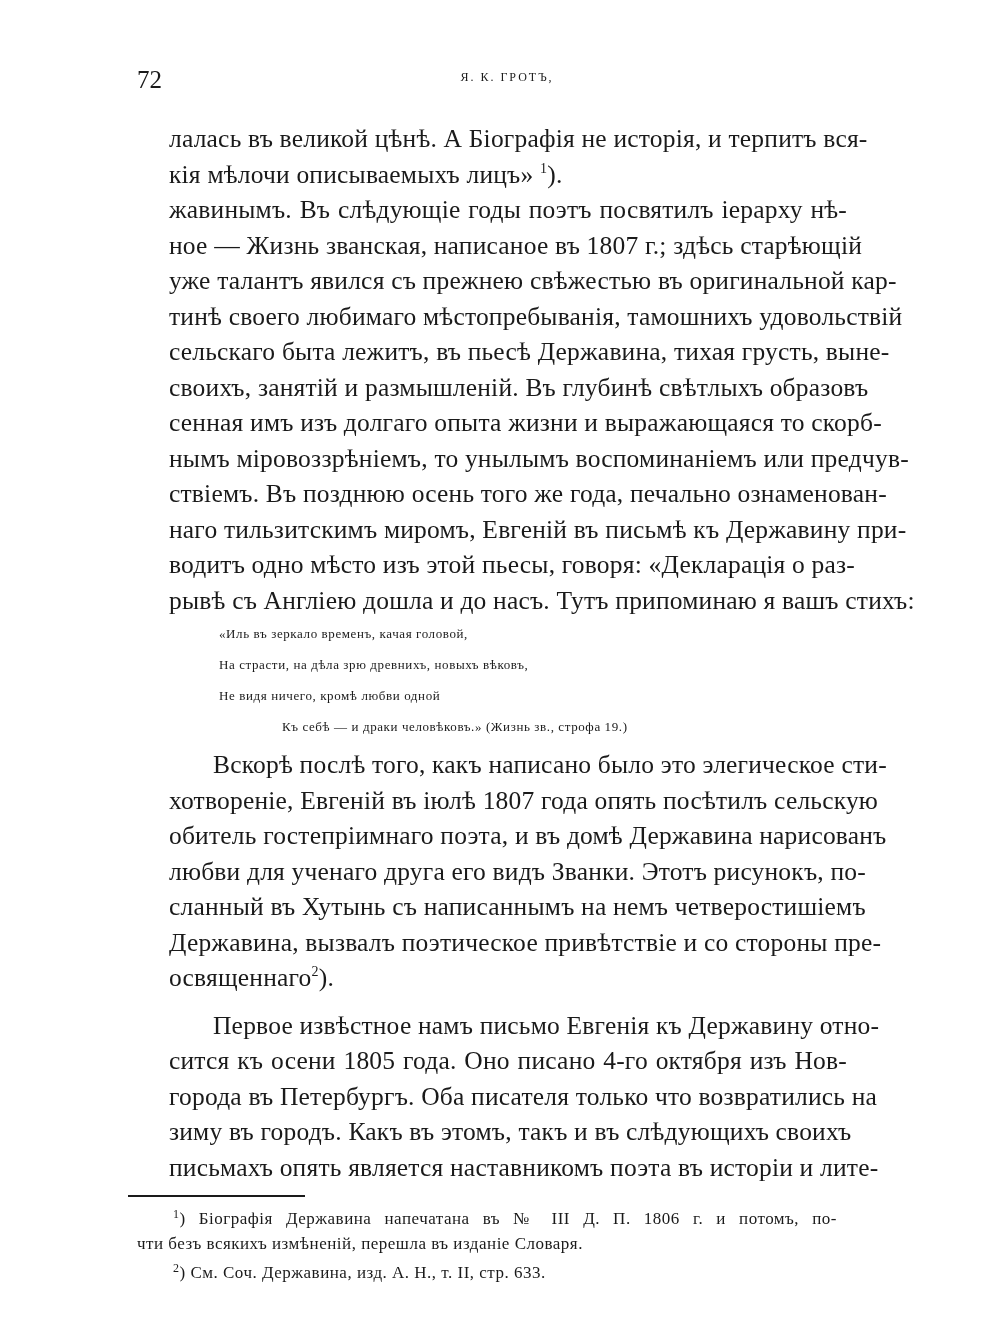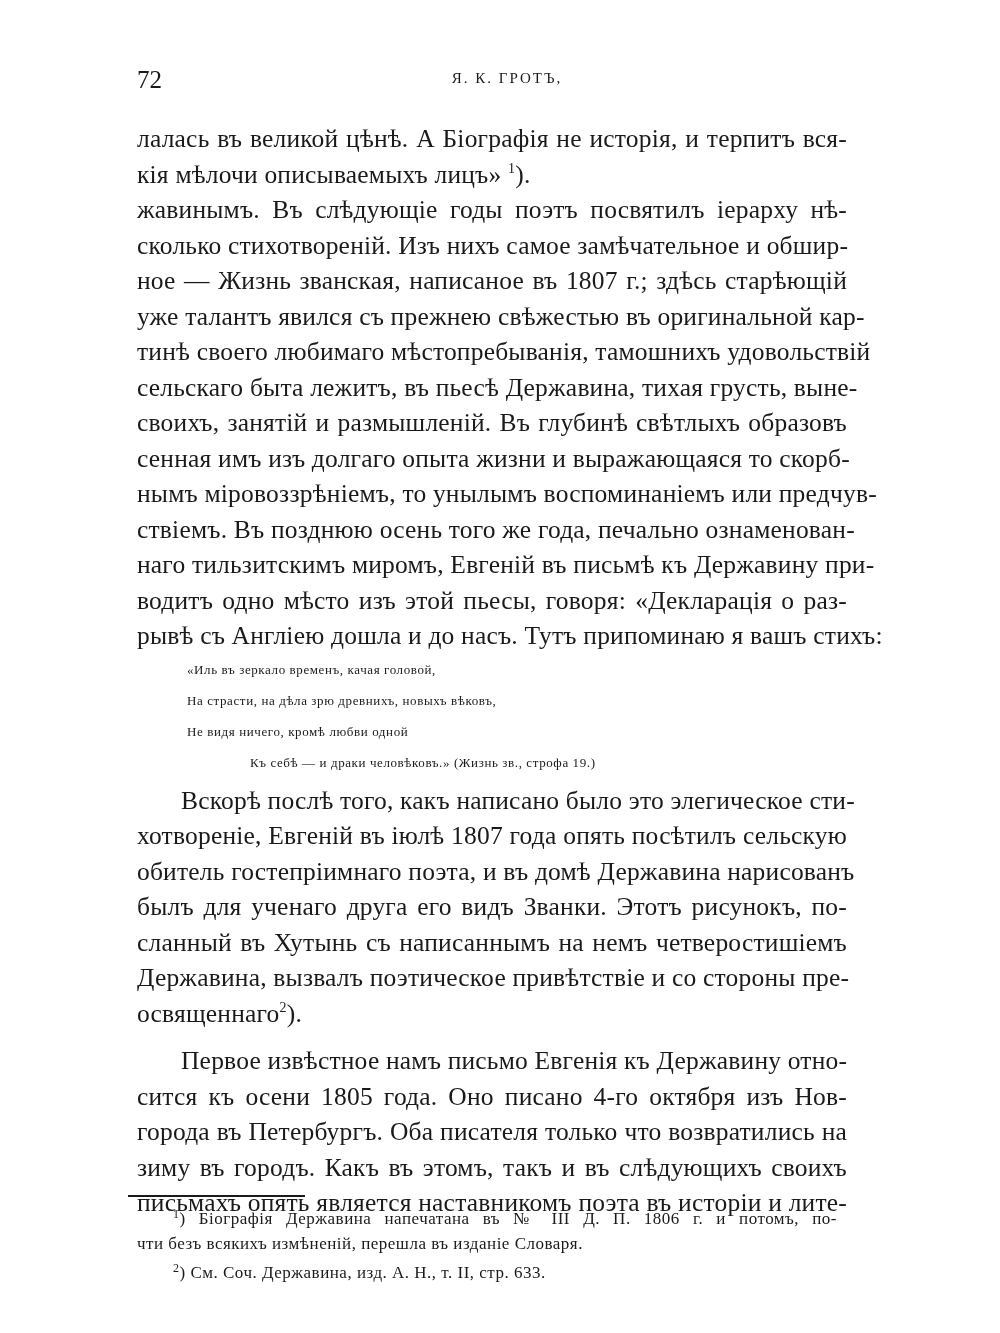--- a/index.html
+++ b/index.html
@@ -34,41 +34,42 @@
       top: 0;
       font-size: 25px;
       font-family: "Liberation Serif", serif;
     }
     .running-head {
       position: absolute;
       left: 0;
       right: 0;
       top: 4px;
       text-align: center;
-      font-size: 15px;
+      font-size: 12px;
       letter-spacing: 2px;
       font-family: "Liberation Serif", serif;
       padding-left: 30px;
     }
     .body-text {
       position: absolute;
       left: 137px;
       top: 117px;
       width: 710px;
       font-family: "Liberation Serif", serif;
       font-size: 25.5px;
       line-height: 35.5px;
       letter-spacing: 0.2px;
     }
     .line {
       display: block;
       white-space: nowrap;
       text-align: justify;
       text-align-last: justify;
       height: 35.5px;
+      margin-left: 32px;
     }
     .line.last {
       text-align-last: left;
     }
     .line.indent {
       padding-left: 44px;
     }
     .verse {
       font-size: 13px;
       line-height: 31px;
@@ -127,42 +128,41 @@
     <span class="page-number">72</span>
     <span class="running-head">Я. К. ГРОТЪ,</span>
   </div>
 
   <div class="body-text">
 
     <span class="line">лалась въ великой цѣнѣ.  А Біографія не исторія, и терпитъ вся-</span>
     <span class="line last"><span>кія мѣлочи описываемыхъ лицъ» </span><sup>1</sup><span>).</span></span>
 
     <span class="line">жавинымъ.  Въ слѣдующіе годы  поэтъ посвятилъ іерарху нѣ-</span>
-    <span class="line">сколько стихотвореній.  Изъ нихъ самое замѣчательное и обшир-</span>
     <span class="line"><span>ное — </span><span class="italic">Жизнь званская</span><span>, написаное въ 1807 г.; здѣсь старѣющій</span></span>
     <span class="line">уже талантъ явился съ прежнею свѣжестью въ оригинальной кар-</span>
     <span class="line">тинѣ своего любимаго мѣстопребыванія, тамошнихъ удовольствій</span>
     <span class="line">сельскаго быта лежитъ, въ пьесѣ Державина, тихая грусть, выне-</span>
     <span class="line">своихъ,  занятій и размышленій.  Въ глубинѣ свѣтлыхъ образовъ</span>
     <span class="line">сенная имъ изъ долгаго опыта жизни и выражающаяся то скорб-</span>
     <span class="line">нымъ міровоззрѣніемъ, то унылымъ воспоминаніемъ или предчув-</span>
     <span class="line">ствіемъ.  Въ позднюю осень того же года, печально ознаменован-</span>
     <span class="line">наго тильзитскимъ миромъ, Евгеній въ письмѣ къ Державину при-</span>
     <span class="line">водитъ  одно мѣсто изъ этой пьесы, говоря: «Декларація о раз-</span>
     <span class="line">рывѣ съ Англіею дошла и до насъ.  Тутъ припоминаю я вашъ стихъ:</span>
 
     <span class="line verse">«Иль въ зеркало временъ, качая головой,</span>
     <span class="line verse">На страсти, на дѣла зрю древнихъ, новыхъ вѣковъ,</span>
     <span class="line verse">Не видя ничего, кромѣ любви одной</span>
     <span class="line verse attrib"><span>Къ себѣ  —  и драки человѣковъ.» (</span><span class="italic">Жизнь зв.</span><span>, строфа 19.)</span></span>
 
     <span class="line indent">Вскорѣ послѣ того, какъ написано было это элегическое сти-</span>
     <span class="line">хотвореніе, Евгеній въ іюлѣ 1807 года опять посѣтилъ сельскую</span>
     <span class="line">обитель гостепріимнаго поэта,  и въ домѣ Державина нарисованъ</span>
-    <span class="line">былъ  для ученаго друга его  видъ Званки.  Этотъ рисунокъ,  по-</span>
+    <span class="line">любви  для ученаго друга его  видъ Званки.  Этотъ рисунокъ,  по-</span>
     <span class="line">сланный  въ Хутынь  съ написаннымъ  на немъ  четверостишіемъ</span>
     <span class="line">Державина,  вызвалъ поэтическое привѣтствіе и со стороны пре-</span>
     <span class="line last"><span>освященнаго</span><sup>2</sup><span>).</span></span>
 
     <span class="line indent" style="margin-top:12px;">Первое извѣстное намъ письмо Евгенія къ Державину отно-</span>
     <span class="line">сится къ осени 1805 года.  Оно писано 4-го октября изъ Нов-</span>
     <span class="line">города въ Петербургъ.  Оба писателя только что возвратились на</span>
     <span class="line">зиму въ городъ.  Какъ въ этомъ,  такъ и въ слѣдующихъ своихъ</span>
     <span class="line">письмахъ опять является наставникомъ поэта въ исторіи и лите-</span>
   </div>

